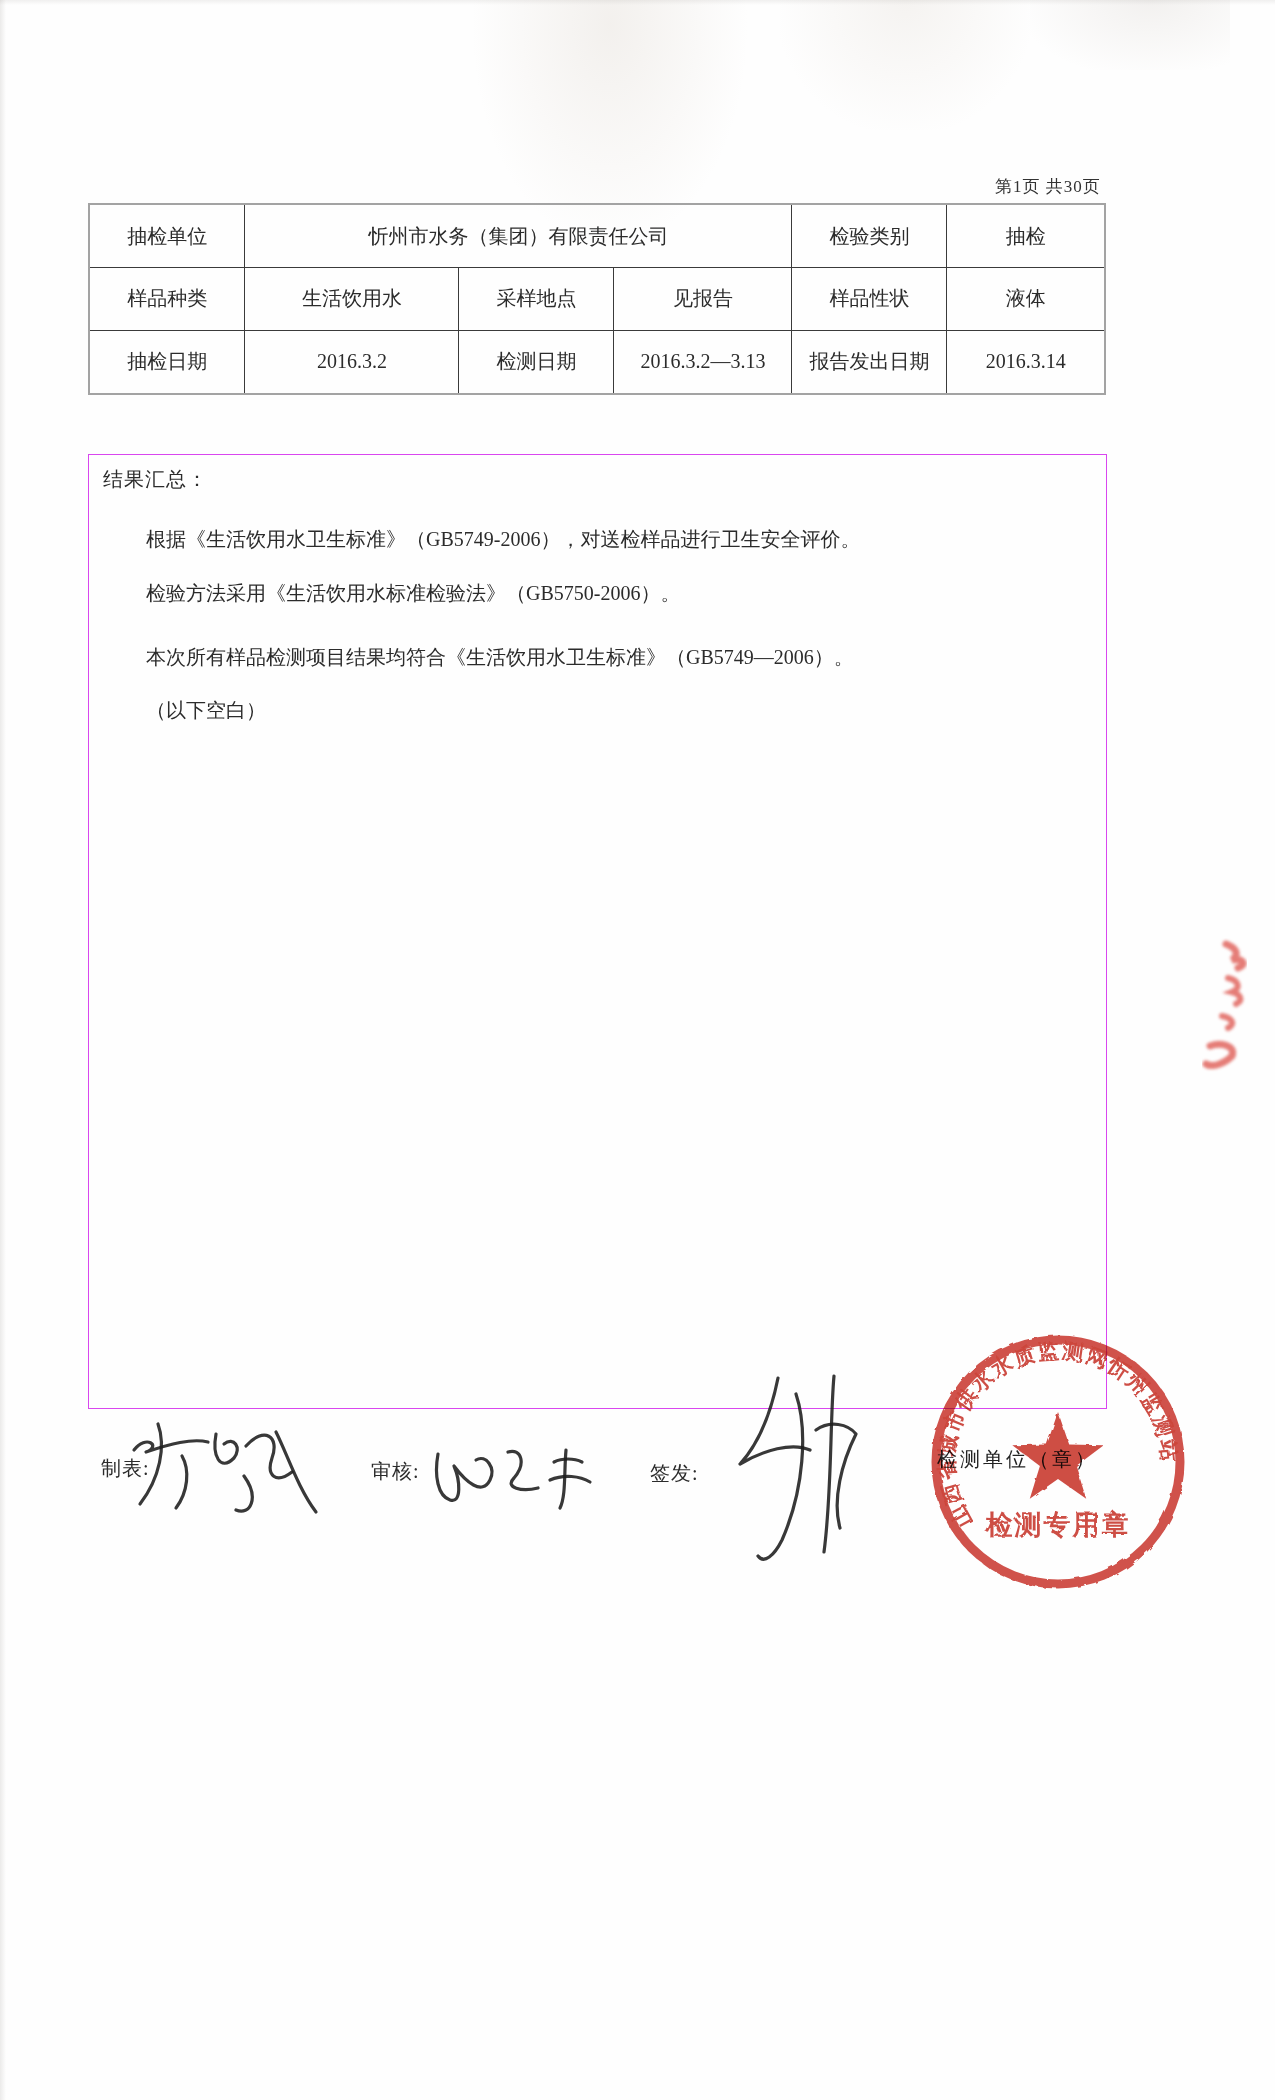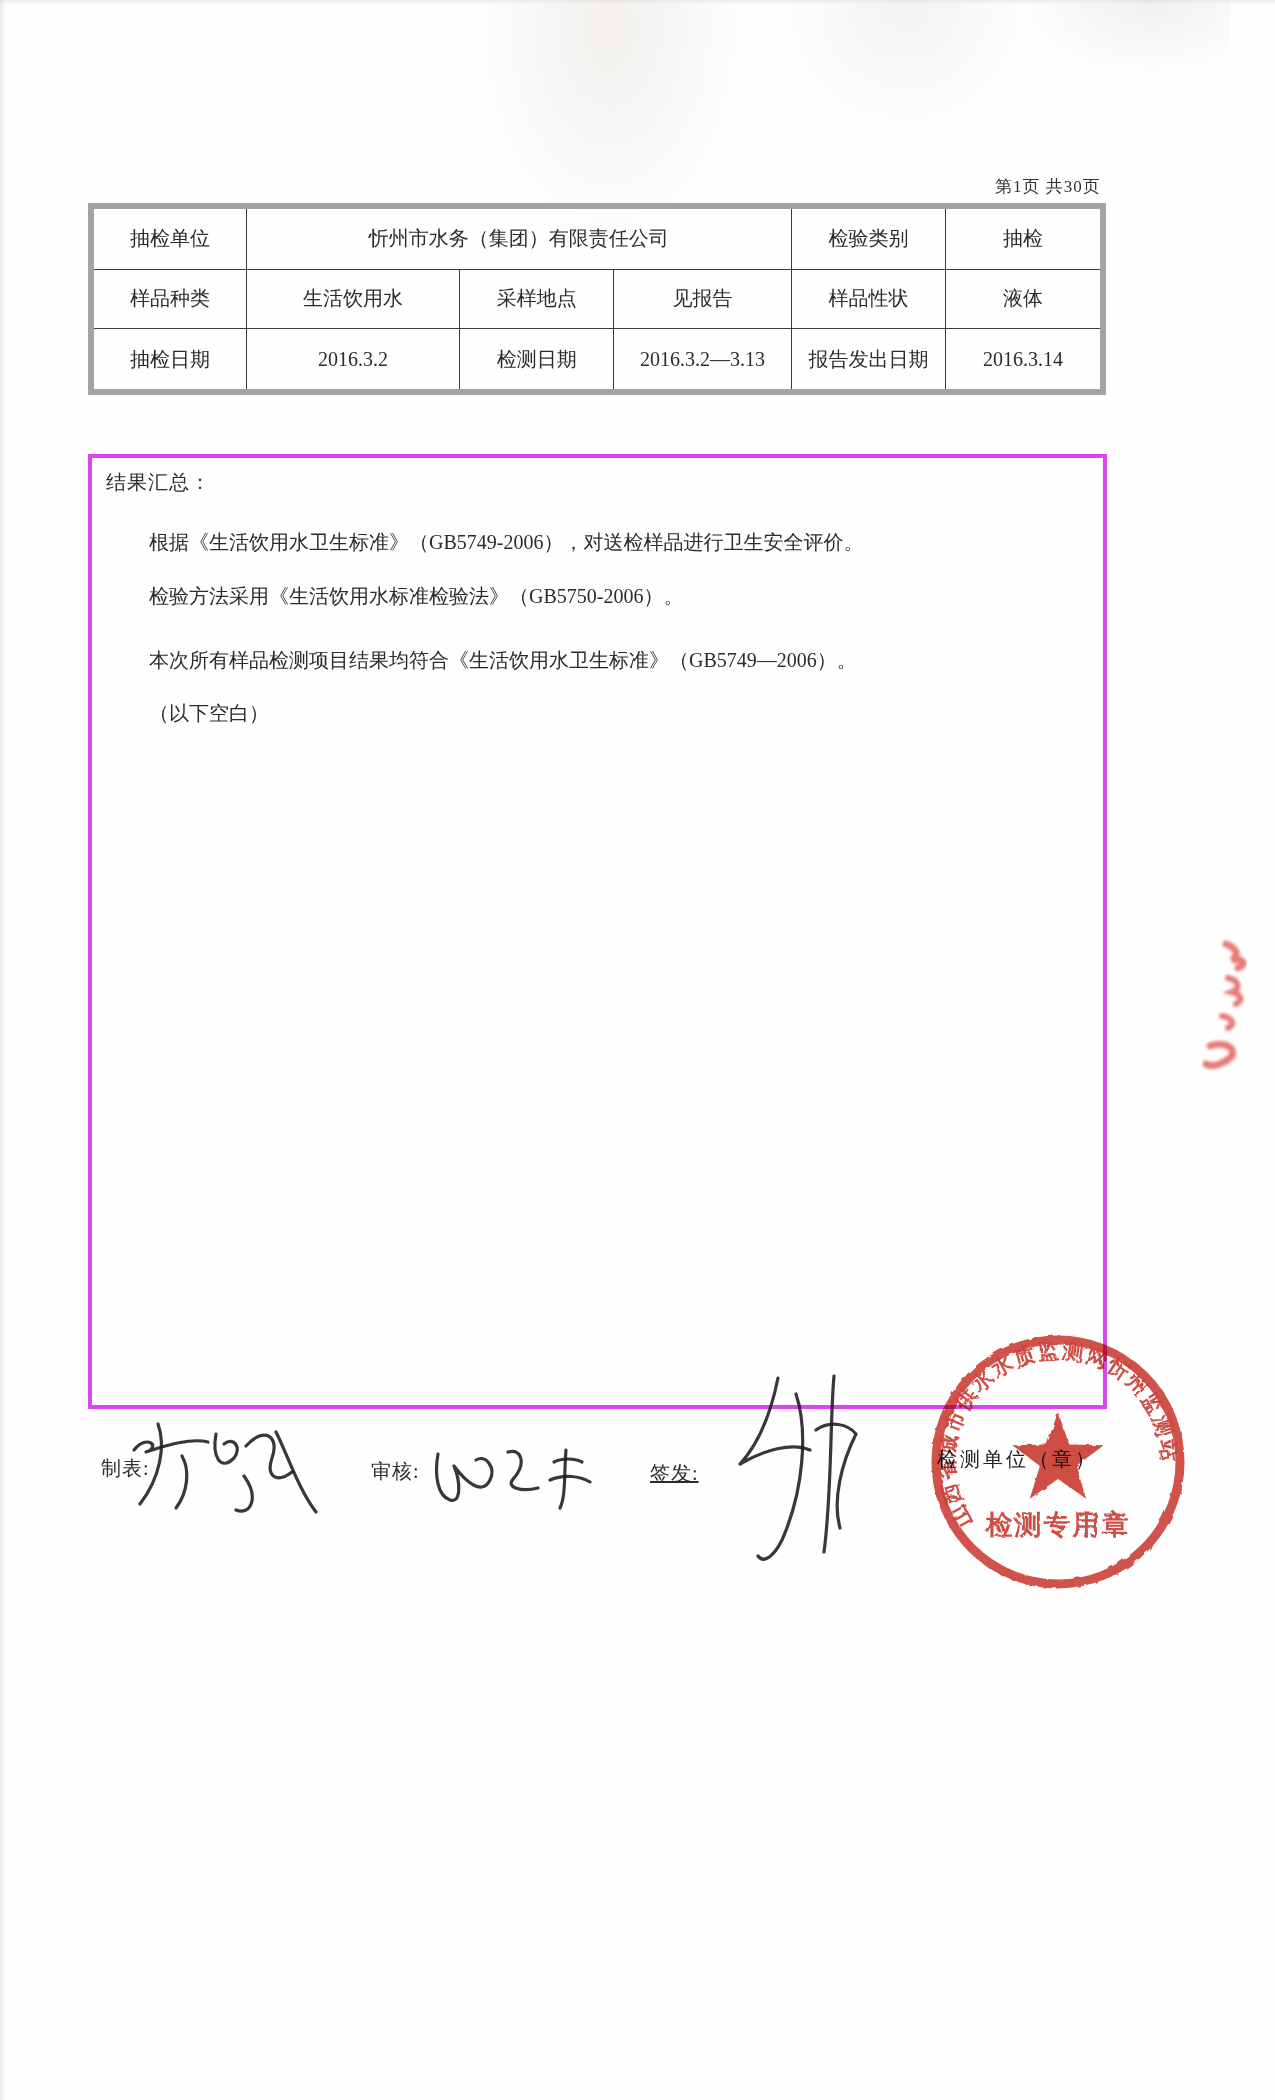--- a/index.html
+++ b/index.html
@@ -33,49 +33,49 @@
   }
   table.info-table{
     position:absolute; left:88px; top:203px; width:1018px; height:192px;
     border-collapse:collapse; table-layout:fixed;
   }
   table.info-table td{
     border:1.7px solid #3a3a3a; text-align:center; vertical-align:middle;
     font-size:20px; color:#2b2b2b; height:48px; padding:0 2px;
     white-space:nowrap; overflow:hidden;
   }
-  table.info-table{border:6px solid #a3a3a3;padding-left:14px;}
+  table.info-table{border:2px solid #a3a3a3;padding-left:14px;}
 
   .section-title{
     position:absolute; left:88px; top:409px; width:1018px;
     text-align:center; font-size:25px; font-weight:bold;
     letter-spacing:11px; color:#262626;
   }
   .results-box{
     position:absolute; left:88px; top:454px; width:1019px; height:955px;
-    border:4px solid #d946ef; box-sizing:border-box;
+    border:1px solid #d946ef; box-sizing:border-box;
     background:transparent;
   }
   .results-heading{
     margin:11px 0 0 14px; font-size:20px; color:#2b2b2b; letter-spacing:1px;
   }
   .results-box p{
     margin:0 20px 0 57px; font-size:20px; color:#2b2b2b; line-height:26px;
   }
   .results-box p.p1{margin-top:33px;}
   .results-box p.p2{margin-top:28px;}
   .results-box p.p3{margin-top:38px;}
   .results-box p.p4{margin-top:27px;}
 
   .sig-label{
     position:absolute; font-size:20px; color:#2b2b2b; letter-spacing:1px;
   }
   .lbl-maker{left:101px; top:1455px;}
   .lbl-reviewer{left:371px; top:1458px;}
-  .lbl-issuer{left:650px; top:1460px;text-decoration:underline;}
+  .lbl-issuer{left:650px; top:1460px;}
   .lbl-unit{
     position:absolute; left:937px; top:1446px; z-index:4;
     font-size:20px; color:#222; letter-spacing:3px;text-align:center;
   }
   .sig{position:absolute; z-index:3;}
   .sig path{fill:none; stroke:#1c1c1c; stroke-width:3.2;
     stroke-linecap:round; stroke-linejoin:round; opacity:.88;}
   .sig1{left:128px; top:1412px;}
   .sig2{left:428px; top:1438px;}
   .sig3{left:712px; top:1368px;}

